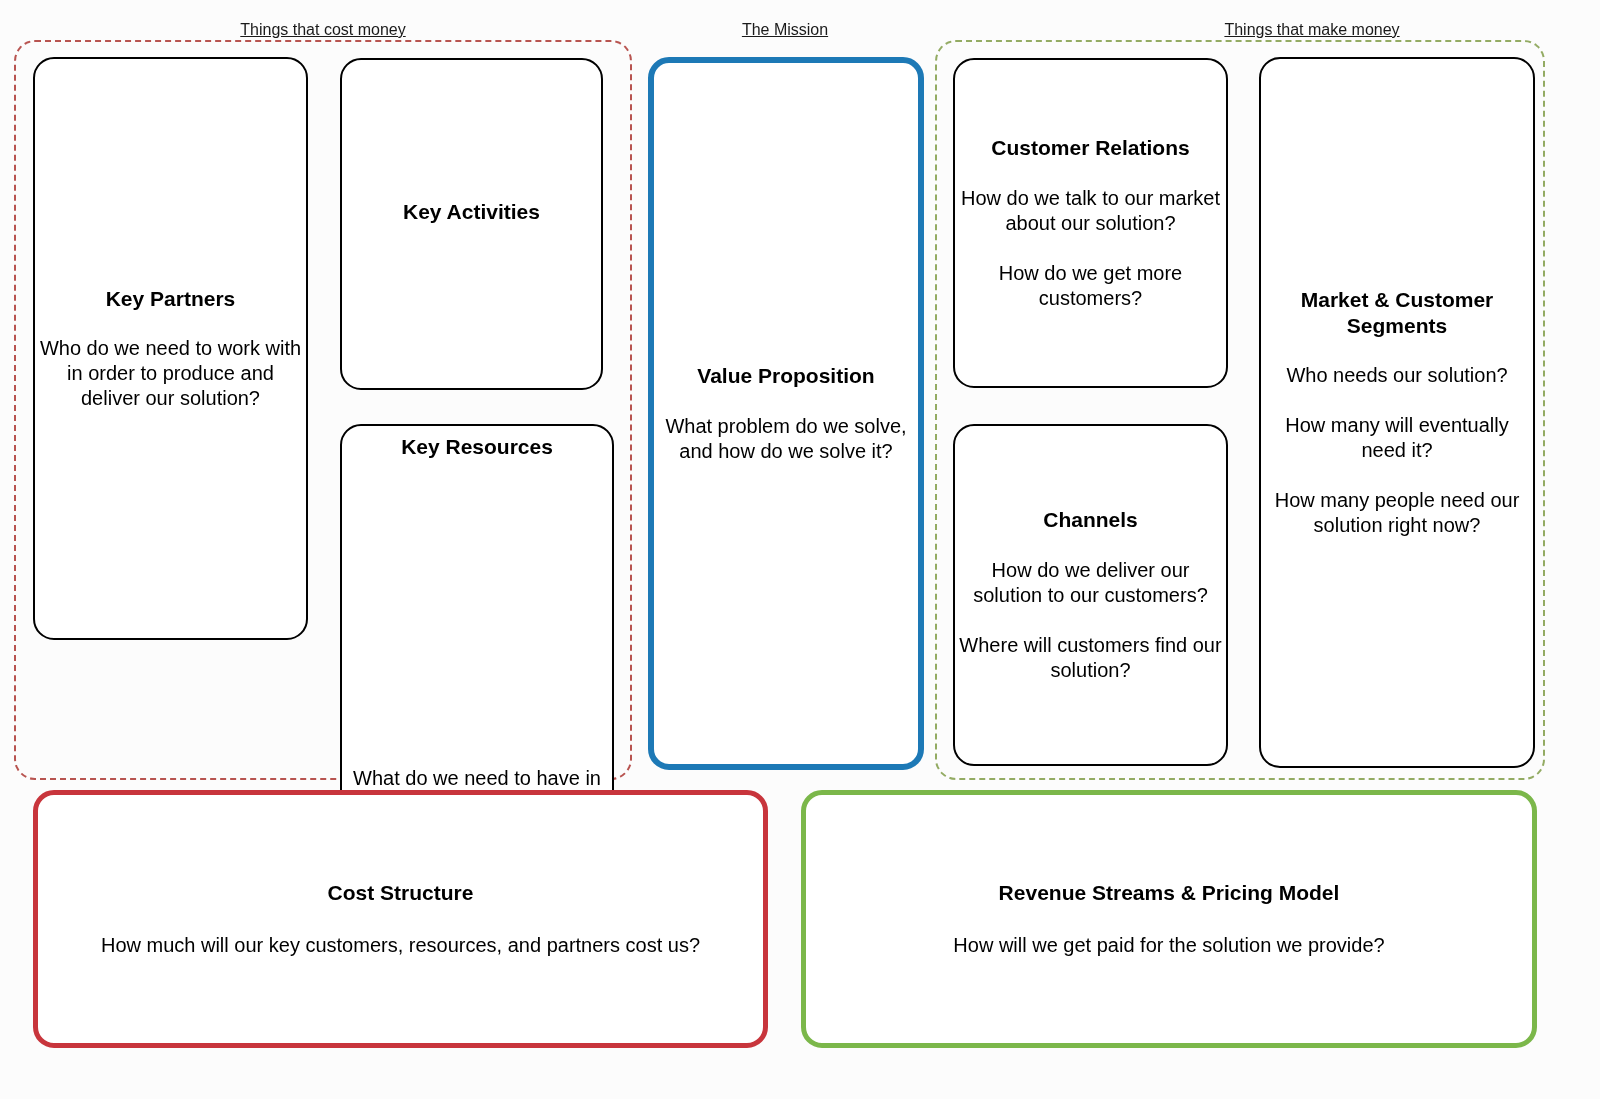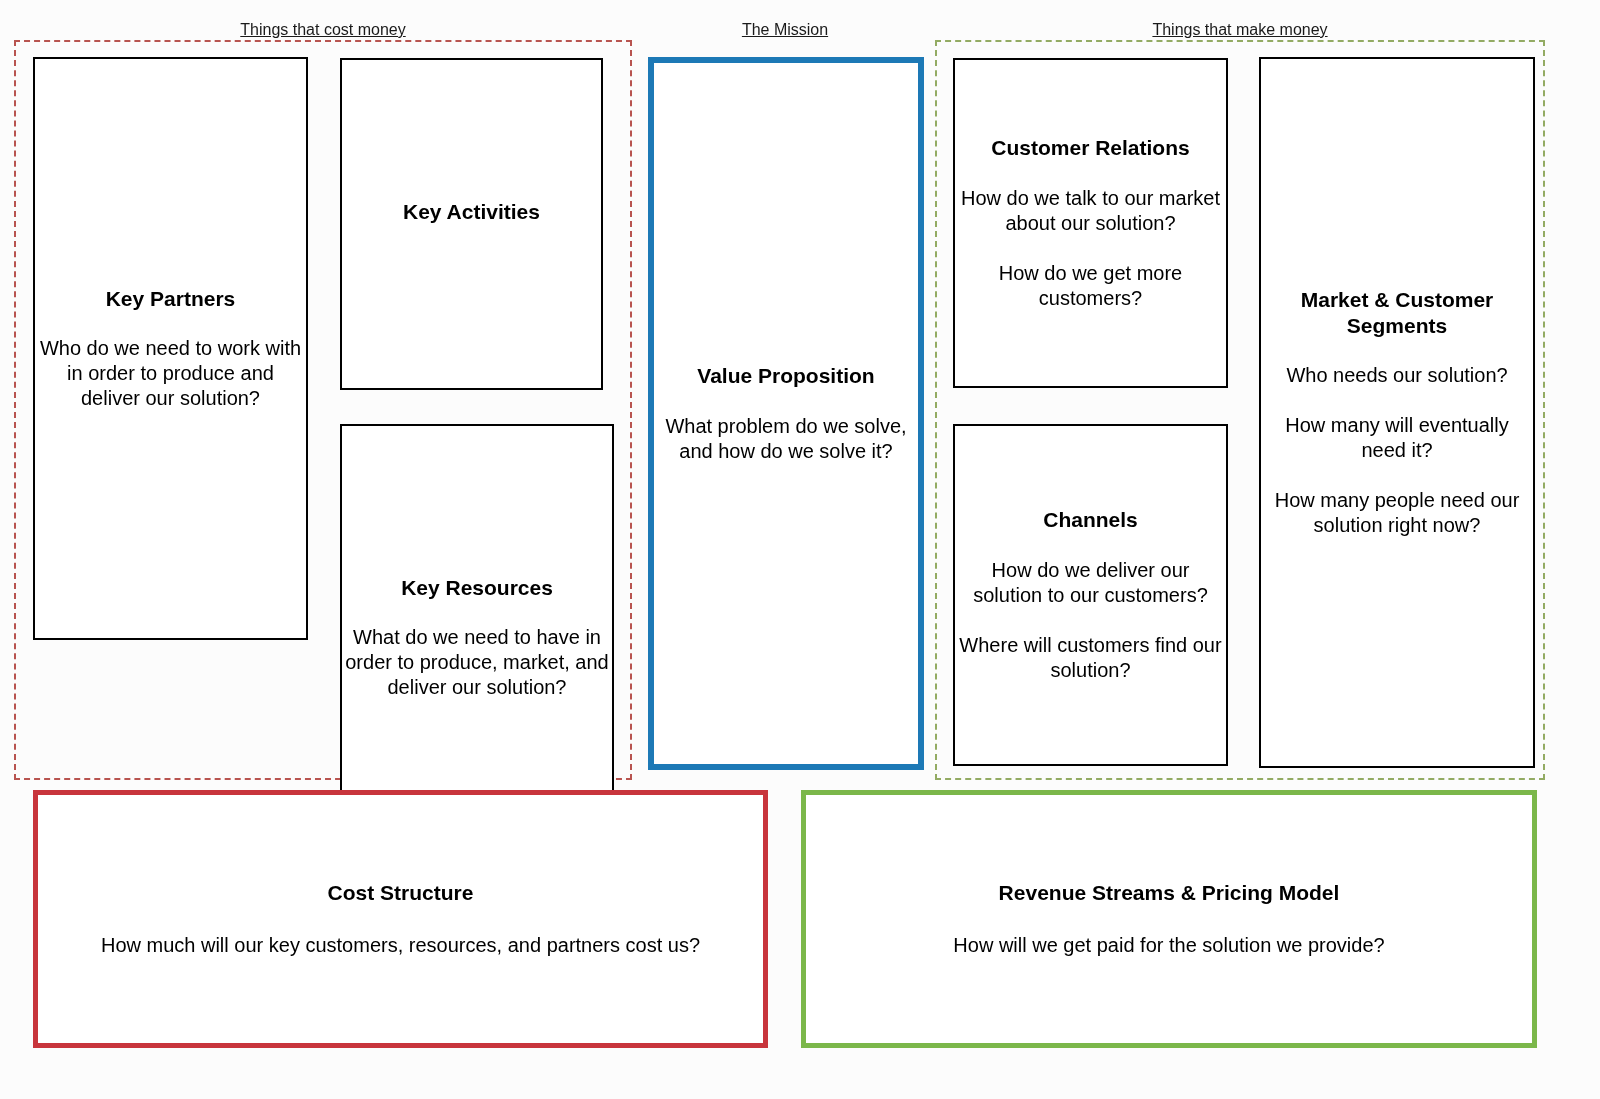--- a/index.html
+++ b/index.html
@@ -9,21 +9,21 @@
     font-family: "Liberation Sans", sans-serif;
     color: #000000;
   }
   #canvas {
     position: relative;
     width: 1600px;
     height: 1099px;
     background: #fcfcfc;
     overflow: hidden;
   }
-  .abs { position: absolute; box-sizing: border-box; }
+  .abs { position: absolute; box-sizing: border-box; border-radius: 21px; }
 
   
   .group-label {
     position: absolute;
     top: 20px;
     height: 20px;
     font-size: 16px;
     line-height: 20px;
     text-align: center;
     color: #1a1a1a;
@@ -72,35 +72,35 @@
   }
   .panel-wide .title { margin-bottom: 28px; }
 </style>
 </head>
 <body>
 
 <div id="canvas">
 
   <div class="group-label" style="left:323px;">Things that cost money</div>
   <div class="group-label" style="left:785px;">The Mission</div>
-  <div class="group-label" style="left:1240px;">Things that make money</div>
+  <div class="group-label" style="left:1312px;">Things that make money</div>
 
   <div class="abs group-frame frame-cost" style="left:14px; top:40px; width:618px; height:740px;"></div>
   <div class="abs group-frame frame-revenue" style="left:935px; top:40px; width:610px; height:740px;"></div>
 
   <div class="abs panel" style="left:33px; top:57px; width:275px; height:583px;">
     <h3 class="title">Key Partners</h3>
     <p>Who do we need to work with in order to produce and deliver our solution?</p>
   </div>
 
   <div class="abs panel" style="left:340px; top:58px; width:263px; height:332px;">
     <h3 class="title">Key Activities</h3>
   </div>
 
-  <div class="abs panel" style="left:340px; top:424px; width:274px; height:427px;">
+  <div class="abs panel" style="left:340px; top:424px; width:274px; height:427px;justify-content:space-between;">
     <h3 class="title">Key Resources</h3>
     <p>What do we need to have in order to produce, market, and deliver our solution?</p>
   </div>
 
   <div class="abs panel panel-mission" style="left:648px; top:57px; width:276px; height:713px;">
     <h3 class="title">Value Proposition</h3>
     <p>What problem do we solve, and how do we solve it?</p>
   </div>
 
   <div class="abs panel" style="left:953px; top:58px; width:275px; height:330px;">

